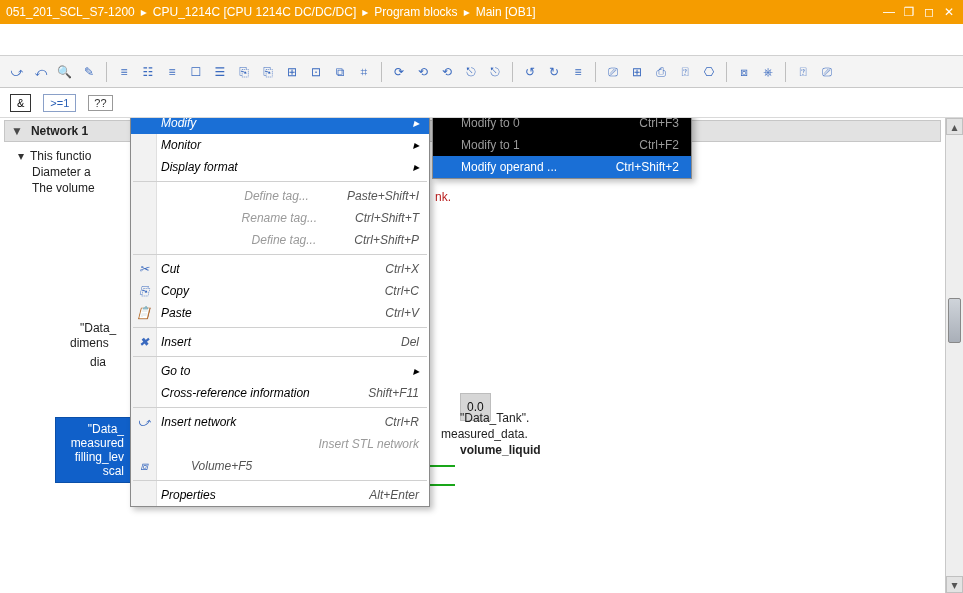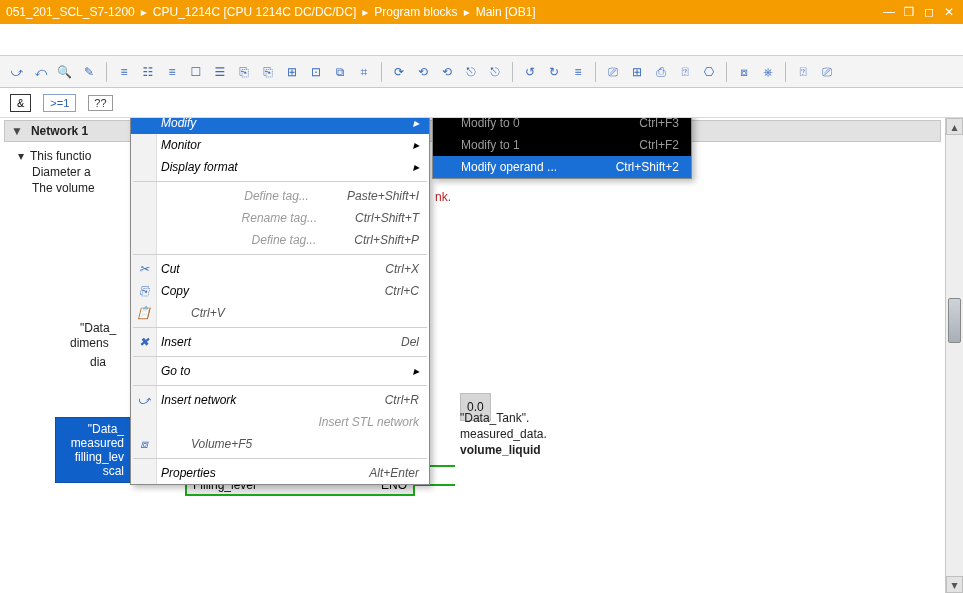--- a/index.html
+++ b/index.html
@@ -178,21 +178,21 @@
           <span>ENO</span>
         </div>
       </div>
 
       <div class="wire" style="left:135px; top:222px; width:50px; height:2px;"></div>
       <div class="wire" style="left:415px; top:222px; width:40px; height:2px;"></div>
       <div class="wire" style="left:415px; top:241px; width:40px; height:2px;"></div>
 
       <div class="outlit" style="left:460px; top:150px;">0.0</div>
       <div class="outtext" style="left:460px; top:168px;">"Data_Tank".</div>
-      <div class="outtext" style="left:460px; top:184px;text-align:right;">measured_data.</div>
+      <div class="outtext" style="left:441px; top:184px;text-align:right;">measured_data.</div>
       <div class="outtext" style="left:460px; top:200px;font-weight:bold;">volume_liquid</div>
 
       <div class="sidetext" style="position:absolute; left:435px; top:-100px;"> </div>
     </div>
 
     <div style="position:absolute; left:435px; top:72px; color:#b91c1c;">nk.</div>
 
     <div class="ctxmenu" style="left:130px; top:-7px; width:300px;">
       <div class="iconcol"></div>
       <div class="rows">
@@ -233,33 +233,39 @@
           <span class="txt">Cut</span>
           <span class="hot">Ctrl+X</span>
         </div>
         <div class="row">
           <span class="ic">⎘</span>
           <span class="txt">Copy</span>
           <span class="hot">Ctrl+C</span>
         </div>
         <div class="row">
           <span class="ic">📋</span>
+          <span class="txt">Paste</span>
           <span class="hot">Ctrl+V</span>
         </div>
         <div class="sep"></div>
         <div class="row">
           <span class="ic">✖</span>
           <span class="txt">Insert</span>
           <span class="hot">Del</span>
         </div>
         <div class="sep"></div>
         <div class="row">
           <span class="ic"></span>
           <span class="txt">Go to</span>
           <span class="arr">▸</span>
+        </div>
+        <div class="row">
+          <span class="ic"></span>
+          <span class="txt">Cross-reference information</span>
+          <span class="hot">Shift+F11</span>
         </div>
         <div class="sep"></div>
         <div class="row">
           <span class="ic">⤻</span>
           <span class="txt">Insert network</span>
           <span class="hot">Ctrl+R</span>
         </div>
         <div class="row dis">
           <span class="ic"></span>
           <span class="txt">Insert STL network</span>

